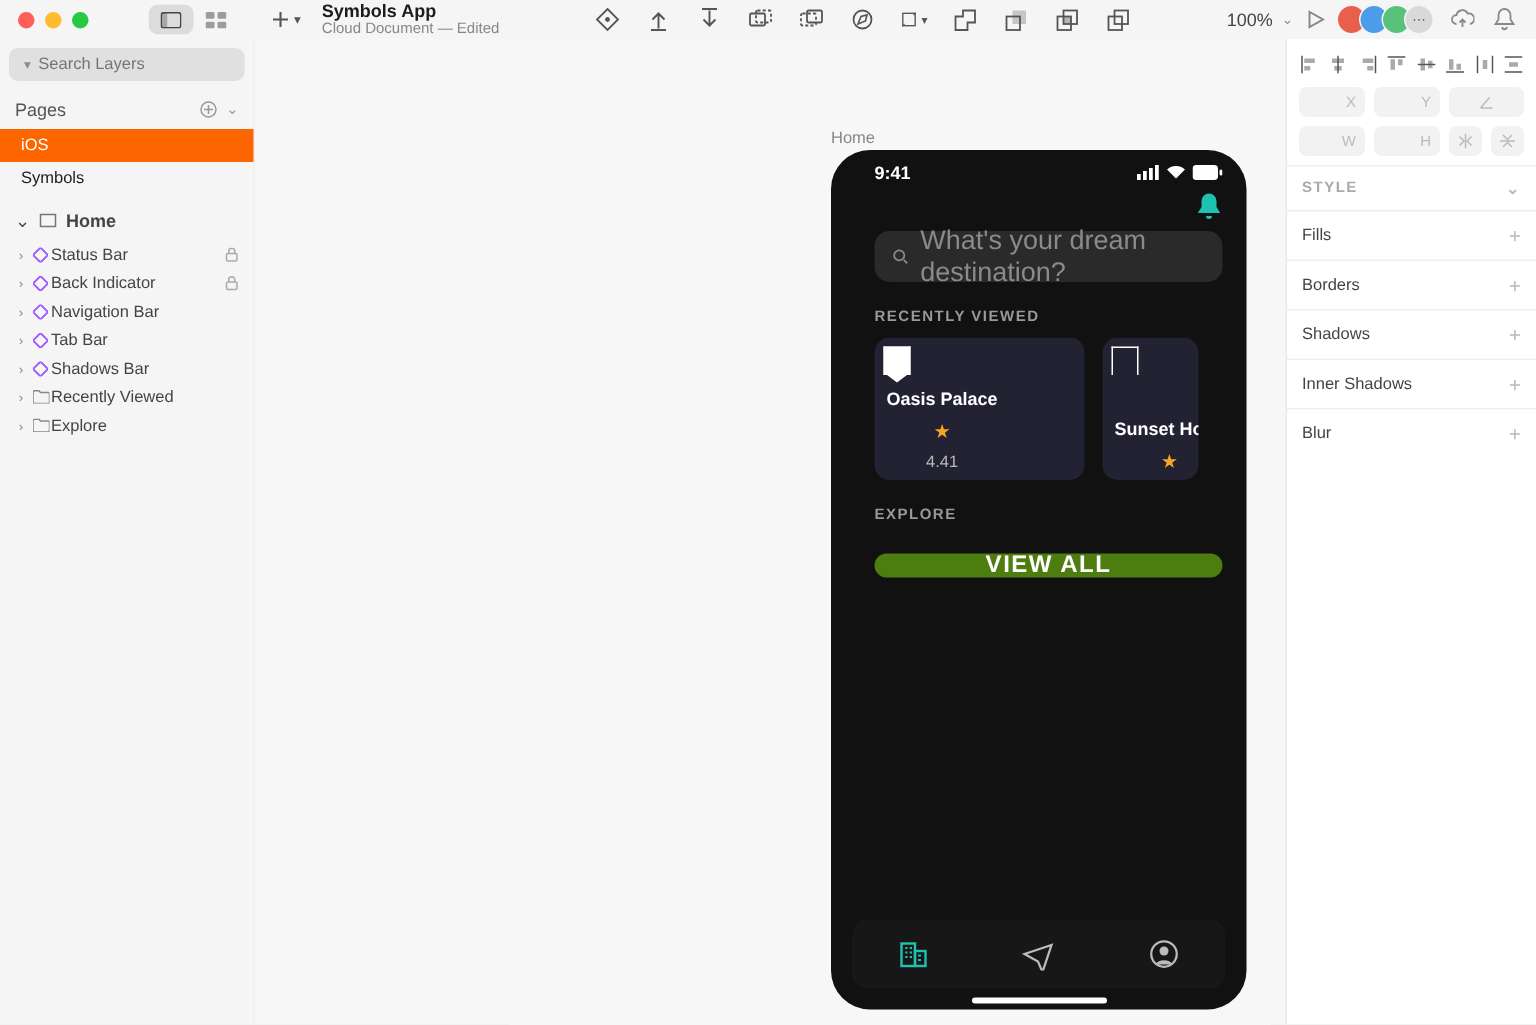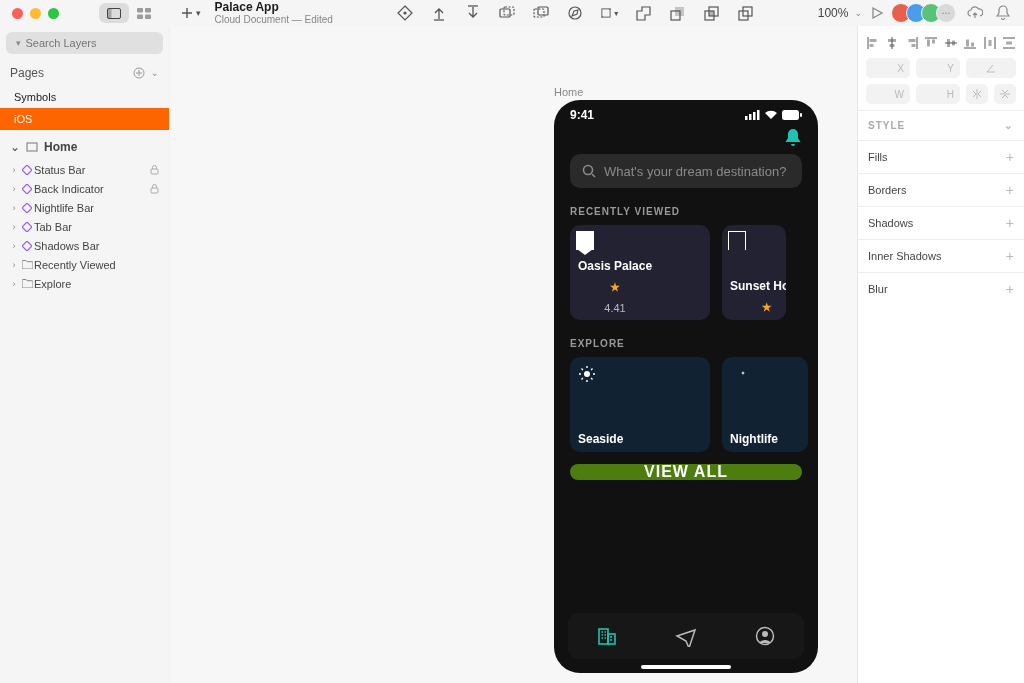--- a/index.html
+++ b/index.html
@@ -61,26 +61,26 @@
   .layer{display:flex;align-items:center;height:19px;padding:0 8px;font-size:11px;color:#444;position:relative;}
   .layer .arr{width:12px;color:#888;text-align:center;font-size:9px;}
   .layer .ic{width:14px;display:flex;justify-content:center;color:#9b59ff;}
   .layer .ic.folder{color:#888;}
   .layer .nm{flex:1;white-space:nowrap;overflow:hidden;text-overflow:ellipsis;}
   .layer .lock{color:#aaa;margin-right:2px;}
 
   
   .canvas{flex:1;position:relative;background:var(--canvas);overflow:hidden;}
   .art-label{position:absolute;left:384px;top:60px;font-size:11px;color:#888;}
-  .phone{position:absolute;left:384px;top:74px;width:264px;height:573px;background:var(--phone);border-radius:26px;overflow:hidden;color:#fff;font-family:-apple-system,Helvetica,Arial,sans-serif;}
+  .phone{position:absolute;left:384px;top:74px;width:264px;height:573px;background:var(--phone);border-radius:26px;overflow:hidden;color:#fff;font-family:-apple-system,Helvetica,Arial,sans-serif;padding-left:13px;}
   .sbar{display:flex;justify-content:space-between;align-items:center;padding:8px 16px 2px;font-size:12px;font-weight:600;}
   .sbar .ri{display:flex;gap:4px;align-items:center;}
   .bell{display:flex;justify-content:flex-end;padding:4px 16px 0;}
   .wtitle{font-size:24px;font-weight:800;letter-spacing:-.5px;padding:4px 16px 10px;}
-  .srch{margin:6px 16px 0;background:#2a2a2a;border-radius:10px;height:34px;display:flex;align-items:center;padding:0 12px;color:#8a8a8a;font-size:13px;}
+  .srch{margin:6px 16px 0;background:#2a2a2a;border-radius:10px;height:34px;display:flex;align-items:center;padding:0 12px;color:#8a8a8a;font-size:18px;}
   .srch svg{margin-right:8px;}
   .sec-lbl{font-size:10px;font-weight:700;letter-spacing:1px;color:#999;padding:18px 16px 8px;}
   .cards{display:flex;gap:12px;padding:0 16px;overflow:hidden;}
   .card{position:relative;flex:none;border-radius:10px;overflow:hidden;color:#fff;}
   .card.rv{width:140px;height:95px;background:#223;}
   .card .bk{position:absolute;top:6px;left:6px;width:16px;height:18px;border:1.5px solid #fff;border-bottom:none;background:#fff;}
   .card .bk.sun{background:transparent;}
   .card .bk::after{content:"";position:absolute;bottom:-5px;left:0;width:0;height:0;border-left:8px solid transparent;border-right:8px solid transparent;}
   .card .bk:not(.sun)::after{border-top:6px solid #fff;}
   .card .ttl{position:absolute;left:8px;bottom:6px;font-weight:700;font-size:12px;display:flex;align-items:center;gap:8px;white-space:nowrap;flex-direction:column;}
@@ -144,21 +144,21 @@
         </button>
       </div>
     </div>
     <div class="tb-new">
       <svg width="12" height="12" viewBox="0 0 12 12">
           <path d="M6 1v10M1 6h10" stroke="currentColor" stroke-width="1.4"></path>
         </svg>
       <span class="chev">▾</span>
     </div>
     <div class="tb-title">
-      <span class="main">Palace App</span>
+      <span class="main">Symbols App</span>
       <span class="sub">Cloud Document — Edited</span>
     </div>
 
     <div class="tb-mid">
       <div class="grp">
         <div class="icbtn">
             <svg width="16" height="16" viewBox="0 0 16 16">
               <path d="M8 1l7 7-7 7-7-7z" fill="none" stroke="currentColor" stroke-width="1.2"></path>
               <circle cx="8" cy="8" r="1.6" fill="currentColor"></circle>
             </svg>
@@ -282,22 +282,22 @@
         <span class="right">
           <span>
             <svg width="12" height="12" viewBox="0 0 12 12">
                 <circle cx="6" cy="6" r="5" fill="none" stroke="currentColor"></circle>
                 <path d="M6 3v6M3 6h6" stroke="currentColor"></path>
               </svg>
           </span>
           <span style="font-size:10px;">⌄</span>
         </span>
       </div>
+      <div class="page-item active">iOS</div>
       <div class="page-item">Symbols</div>
-      <div class="page-item active">iOS</div>
 
       <div class="layers-hdr">
         <span class="arr">⌄</span>
         <svg width="12" height="10" viewBox="0 0 12 10">
             <rect x="1" y="1" width="10" height="8" fill="none" stroke="#777"></rect>
           </svg>
         <span style="font-weight:700;">Home</span>
       </div>
 
       <div class="layer-list">
@@ -331,21 +331,21 @@
               </svg>
             </span>
         </div>
         <div class="layer">
           <span class="arr">›</span>
           <span class="ic">
               <svg width="10" height="10" viewBox="0 0 10 10">
                 <path d="M5 0l5 5-5 5-5-5z" fill="none" stroke="currentColor" stroke-width="1.2"></path>
               </svg>
             </span>
-          <span class="nm">Nightlife Bar</span>
+          <span class="nm">Navigation Bar</span>
         </div>
         <div class="layer">
           <span class="arr">›</span>
           <span class="ic">
               <svg width="10" height="10" viewBox="0 0 10 10">
                 <path d="M5 0l5 5-5 5-5-5z" fill="none" stroke="currentColor" stroke-width="1.2"></path>
               </svg>
             </span>
           <span class="nm">Tab Bar</span>
         </div>
@@ -434,46 +434,20 @@
           <div class="card rv img-sunset" style="width:64px;">
             <div class="bk sun"></div>
             <div class="ttl">
                 <span>Sunset Hotel</span> 
                 <span class="st">★</span>
               </div>
           </div>
         </div>
 
         <div class="sec-lbl">EXPLORE</div>
-        <div class="cards">
-          <div class="card ex img-sea">
-            <span class="eic">
-                <svg width="18" height="18" viewBox="0 0 18 18">
-                  <circle cx="9" cy="9" r="3" fill="#fff"></circle>
-                  <g stroke="#fff" stroke-width="1.4">
-                    <path d="M9 1v2M9 15v2M1 9h2M15 9h2M3.5 3.5l1.4 1.4M13.1 13.1l1.4 1.4M14.5 3.5l-1.4 1.4M4.9 13.1l-1.4 1.4"></path>
-                  </g>
-                </svg>
-              </span>
-            <div class="ttl">
-                <span>Seaside</span>
-              </div>
-          </div>
-          <div class="card ex img-night night">
-            <span class="eic">
-                <svg width="16" height="16" viewBox="0 0 16 16">
-                  <path d="M10 1a7 7 0 100 14 6 6 0 010-14z" fill="#fff"></path>
-                  <path d="M13 6l.6 1.4L15 8l-1.4.6L13 10l-.6-1.4L11 8l1.4-.6z" fill="#fff"></path>
-                </svg>
-              </span>
-            <div class="ttl">
-                <span>Nightlife</span>
-              </div>
-          </div>
-        </div>
 
         <div class="viewall">VIEW ALL</div>
 
         <div class="tabbar">
           <span class="tbi active">
               <svg width="20" height="20" viewBox="0 0 20 20">
                 <rect x="2" y="3" width="9" height="15" fill="none" stroke="currentColor" stroke-width="1.6"></rect>
                 <rect x="11" y="8" width="7" height="10" fill="none" stroke="currentColor" stroke-width="1.6"></rect>
                 <path d="M4.5 6h1.5M7.5 6H9M4.5 9h1.5M7.5 9H9M4.5 12h1.5M7.5 12H9M13 11h2M13 14h2" stroke="currentColor" stroke-width="1.3"></path>
               </svg>

